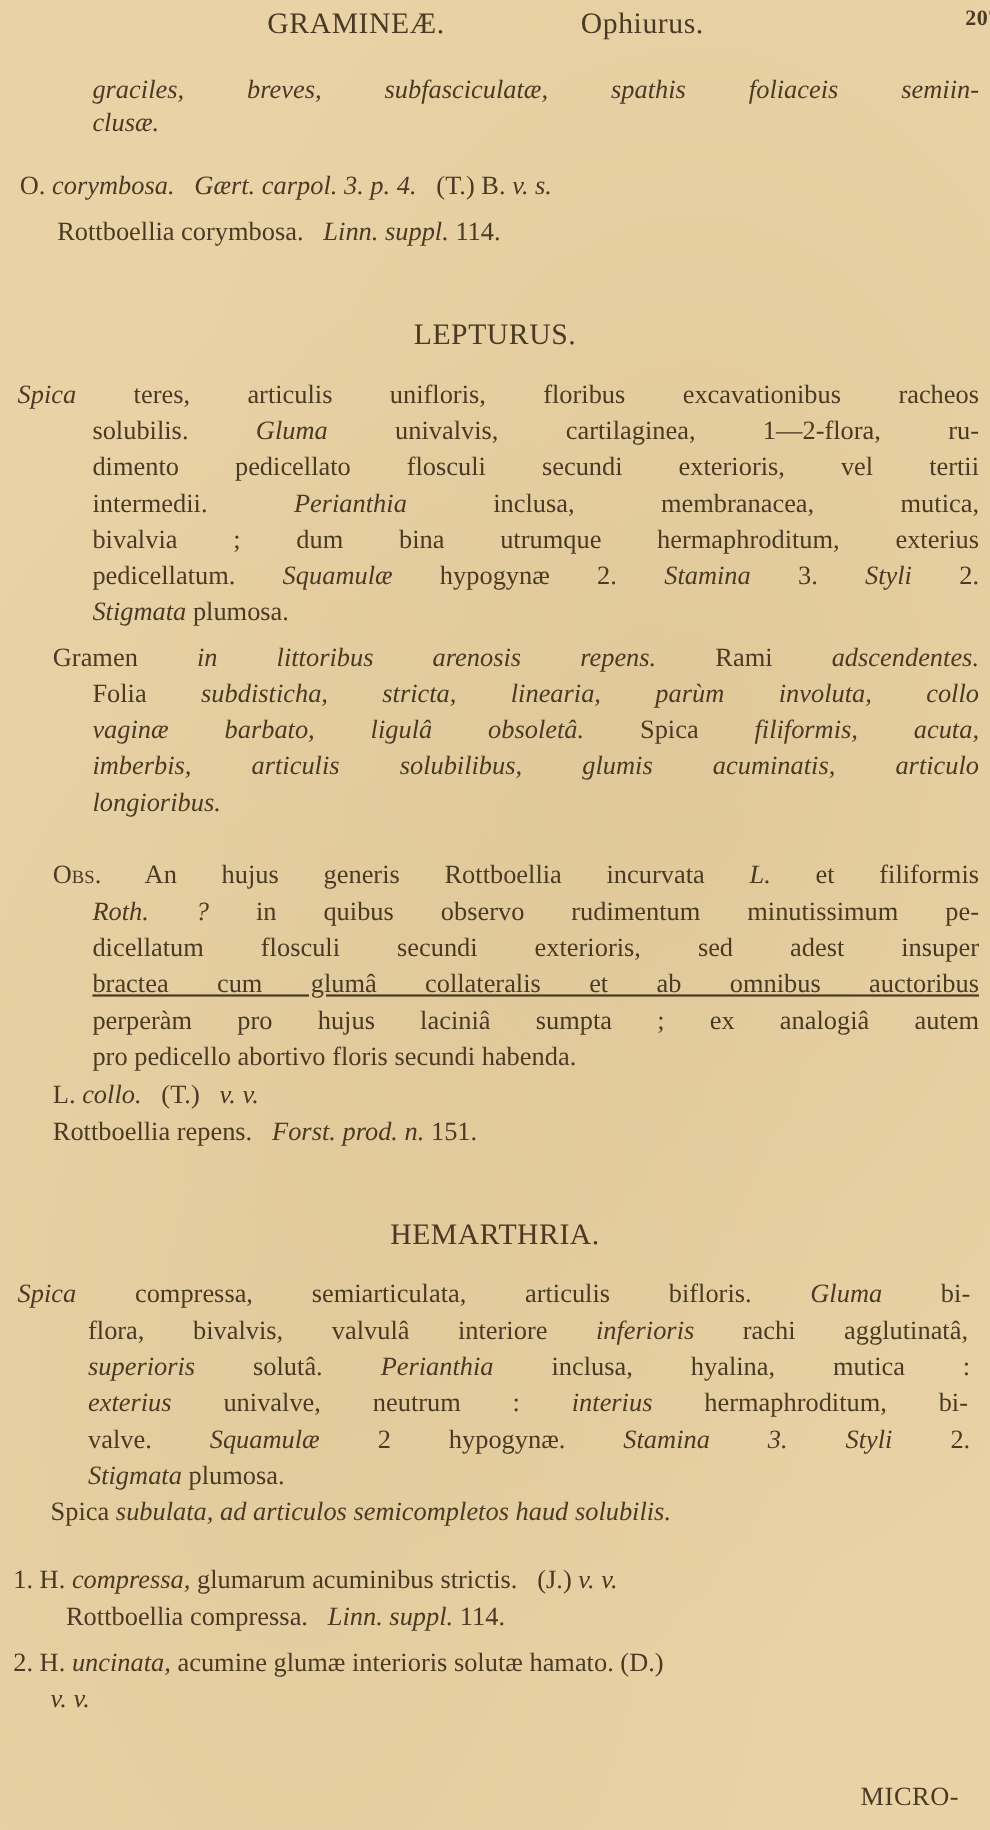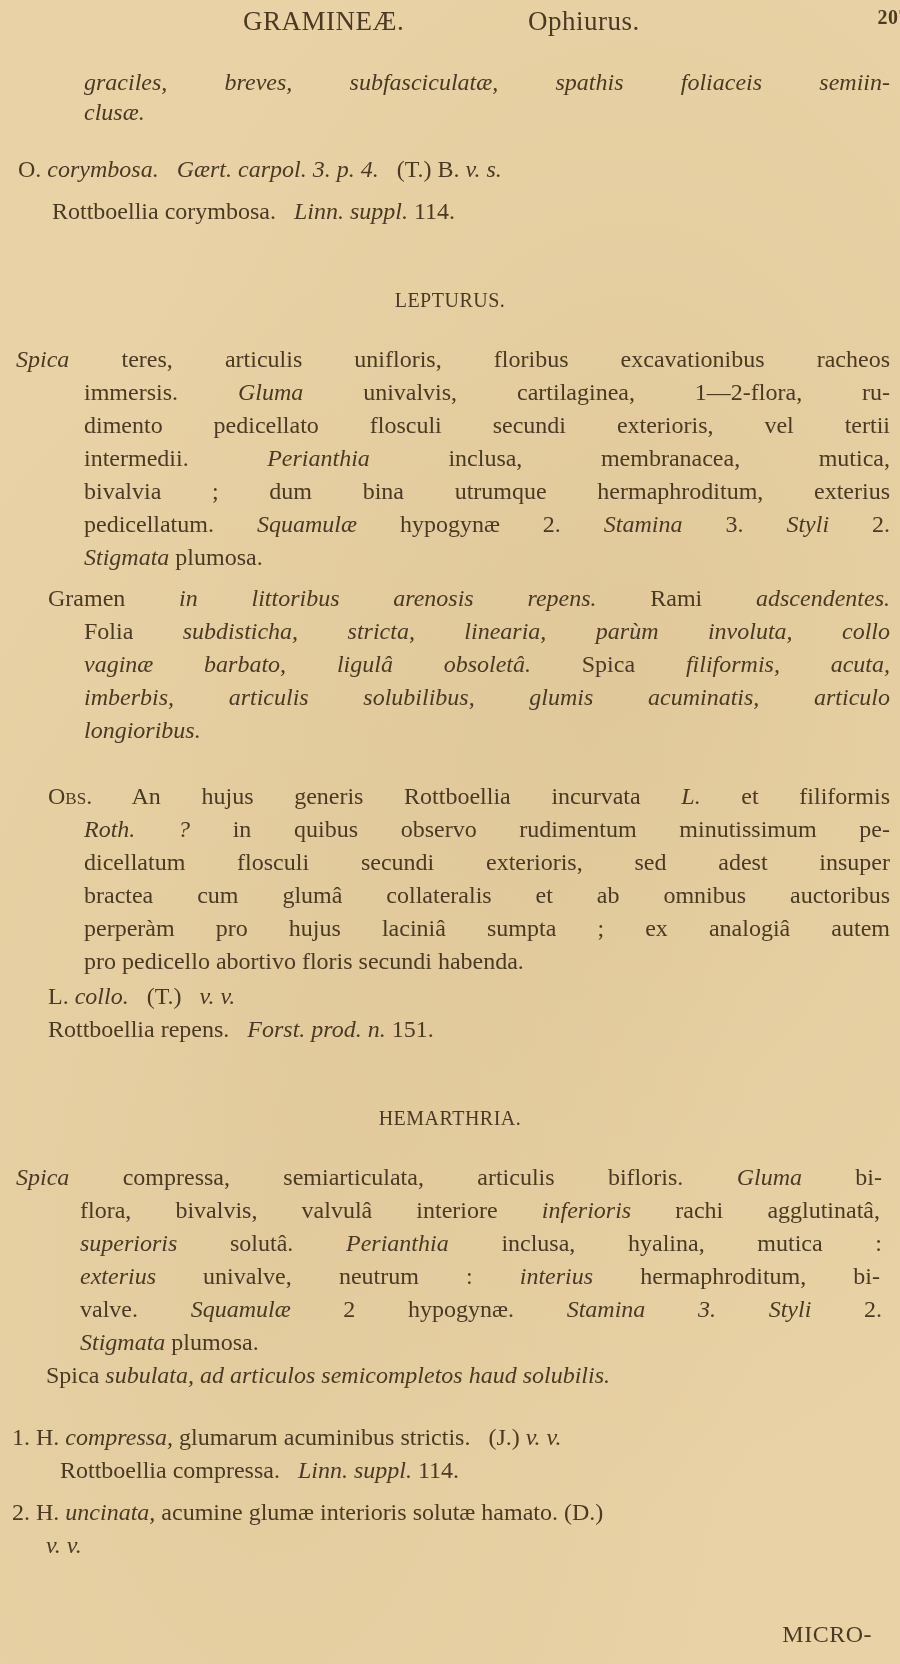--- a/index.html
+++ b/index.html
@@ -60,21 +60,21 @@
     .just {
       text-align: justify;
       text-align-last: justify;
     }
     i, .it { font-style: italic; }
     .heading {
       position: absolute;
       left: 0;
       width: 900px;
       text-align: center;
-      font-size: 20px;
+      font-size: 27px;
       letter-spacing: 0.5px;
     }
     .sc { font-variant: small-caps; }
     .catch {
       position: absolute;
       right: 28px;
       top: 1621px;
       font-size: 24px;
       letter-spacing: 0.5px;
       margin-left: 36px;
@@ -107,21 +107,21 @@
     &nbsp;&nbsp;<i>Linn. suppl.</i>
     <span>114.</span>
   </div>
 
   <div class="heading" style="top:289px;">LEPTURUS.</div>
 
   <div class="line just" style="left:16px; top:344px; width:874px;">
     <i>Spica</i><span> teres, articulis unifloris, floribus excavationibus racheos</span>
   </div>
   <div class="line just" style="left:84px; top:377px; width:806px;">
-    <span>immersis.  </span><i>Gluma</i><span> univalvis, cartilaginea, 1—2-flora, ru-</span>
+    <span>solubilis.  </span><i>Gluma</i><span> univalvis, cartilaginea, 1—2-flora, ru-</span>
   </div>
   <div class="line just" style="left:84px; top:410px; width:806px;">
     <span>dimento pedicellato flosculi secundi exterioris, vel tertii</span>
   </div>
   <div class="line just" style="left:84px; top:443px; width:806px;">
     <span>intermedii.  </span><i>Perianthia</i><span> inclusa, membranacea, mutica,</span>
   </div>
   <div class="line just" style="left:84px; top:476px; width:806px;">
     <span>bivalvia ; dum bina utrumque hermaphroditum, exterius</span>
   </div>
@@ -136,21 +136,21 @@
   <div class="line just mixed" style="left:84px; top:616px; width:806px;"><span>Folia </span><i>subdisticha, stricta, linearia, parùm involuta, collo</i></div>
   <div class="line just mixed" style="left:84px; top:649px; width:806px;"><i>vaginæ barbato, ligulâ obsoletâ.</i><span> Spica </span><i>filiformis, acuta,</i></div>
   <div class="line just mixed" style="left:84px; top:682px; width:806px;"><i>imberbis, articulis solubilibus, glumis acuminatis, articulo</i></div>
   <div class="line mixed" style="left:84px; top:715px;"><i>longioribus.</i></div>
 
   <div class="line just" style="left:48px; top:781px; width:842px;">
     <span class="sc">Obs.</span><span class="mixed"><span> An hujus generis Rottboellia incurvata </span><i>L.</i><span> et filiformis</span></span>
   </div>
   <div class="line just mixed" style="left:84px; top:814px; width:806px;"><i>Roth. ?</i><span> in quibus observo rudimentum minutissimum pe-</span></div>
   <div class="line just mixed" style="left:84px; top:847px; width:806px;"><span>dicellatum flosculi secundi exterioris, sed adest insuper</span></div>
-  <div class="line just mixed" style="left:84px; top:880px; width:806px;"><span>bractea cum glumâ collateralis et ab omnibus auctoribus</span></div>
+  <div class="line just mixed" style="left:84px; top:880px; width:806px;text-decoration:underline;"><span>bractea cum glumâ collateralis et ab omnibus auctoribus</span></div>
   <div class="line just mixed" style="left:84px; top:913px; width:806px;"><span>perperàm pro hujus laciniâ sumpta ; ex analogiâ autem</span></div>
   <div class="line mixed" style="left:84px; top:946px;"><span>pro pedicello abortivo floris secundi habenda.</span></div>
 
   <div class="line" style="left:48px; top:981px;">
     <span>L.</span>
     <i>collo.</i>
     &nbsp;&nbsp;<span>(T.)</span>
     &nbsp;&nbsp;<i>v. v.</i>
   </div>
   <div class="line" style="left:48px; top:1014px;">

